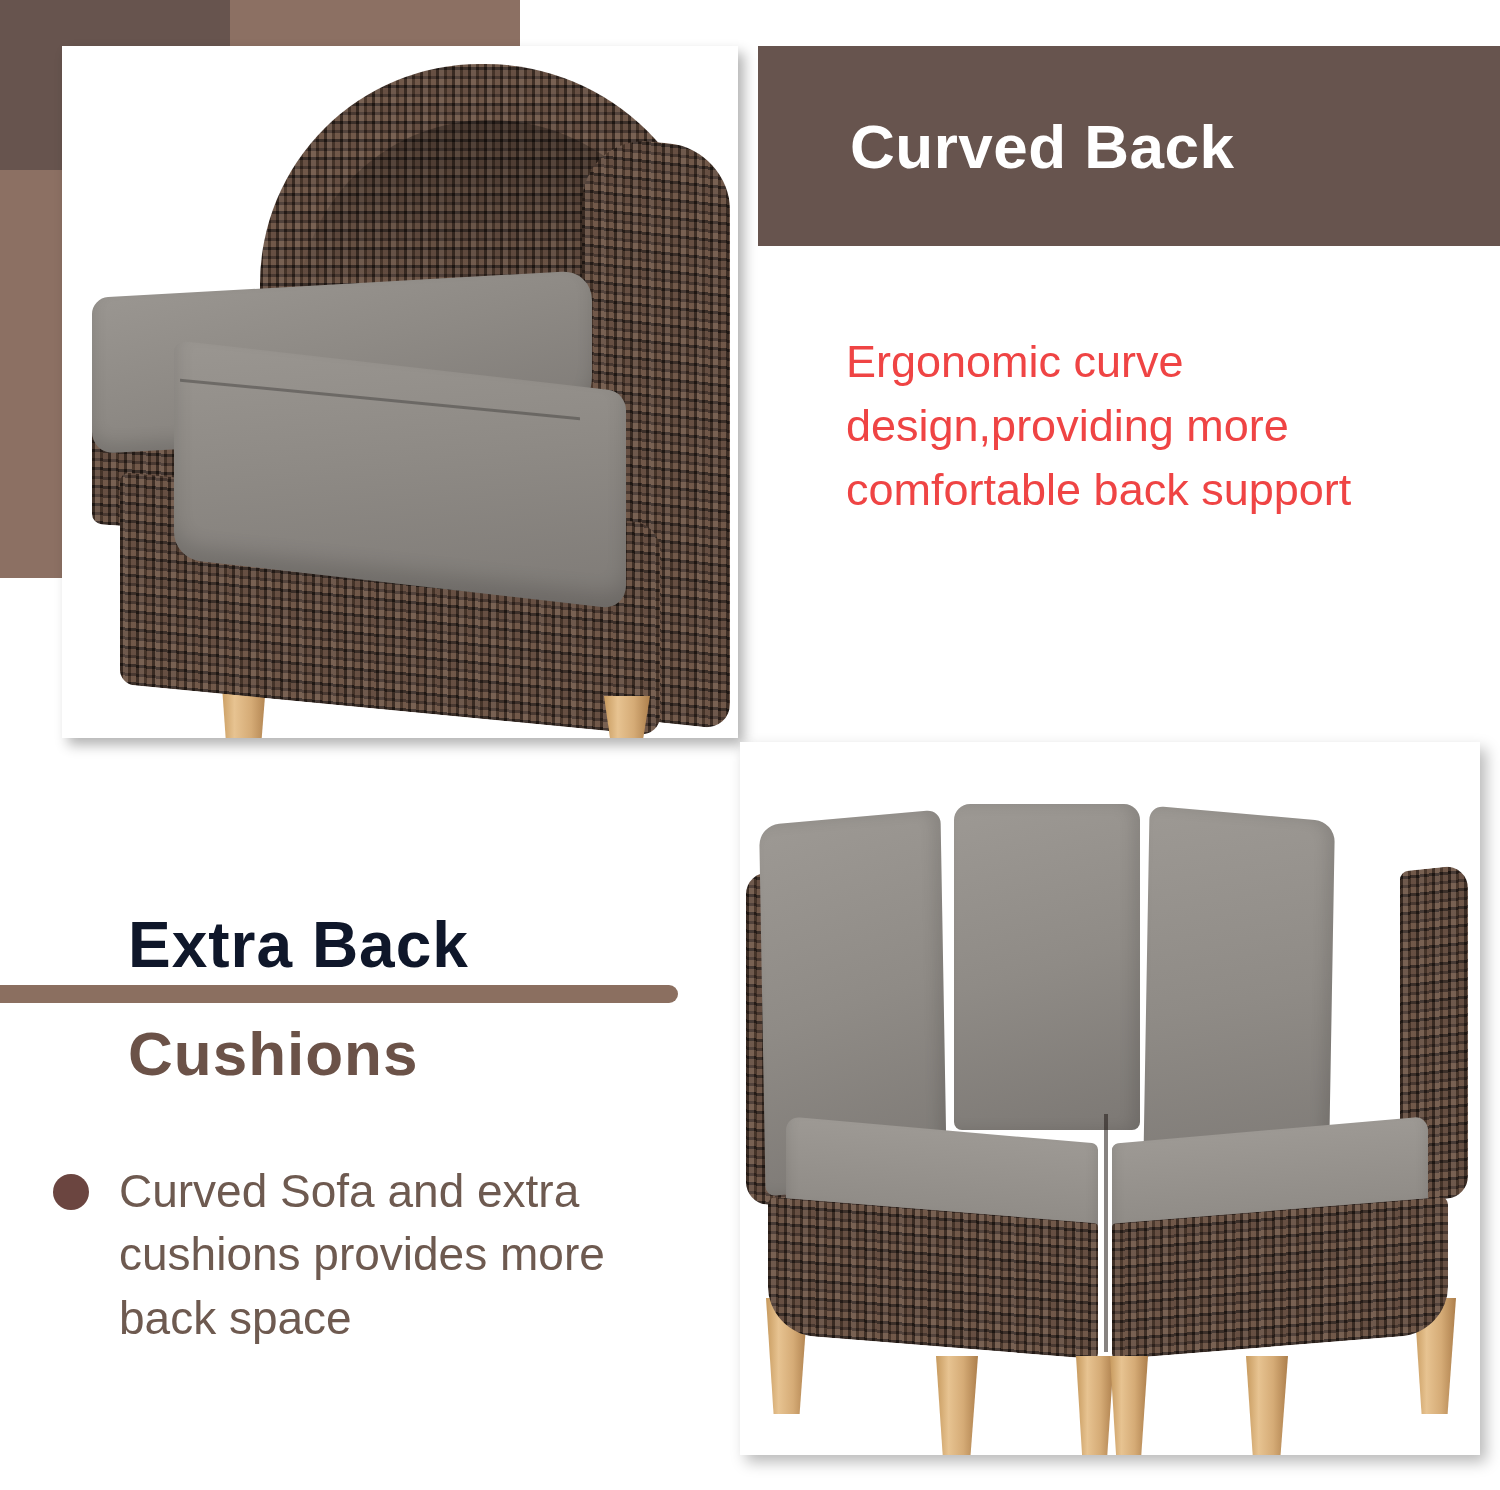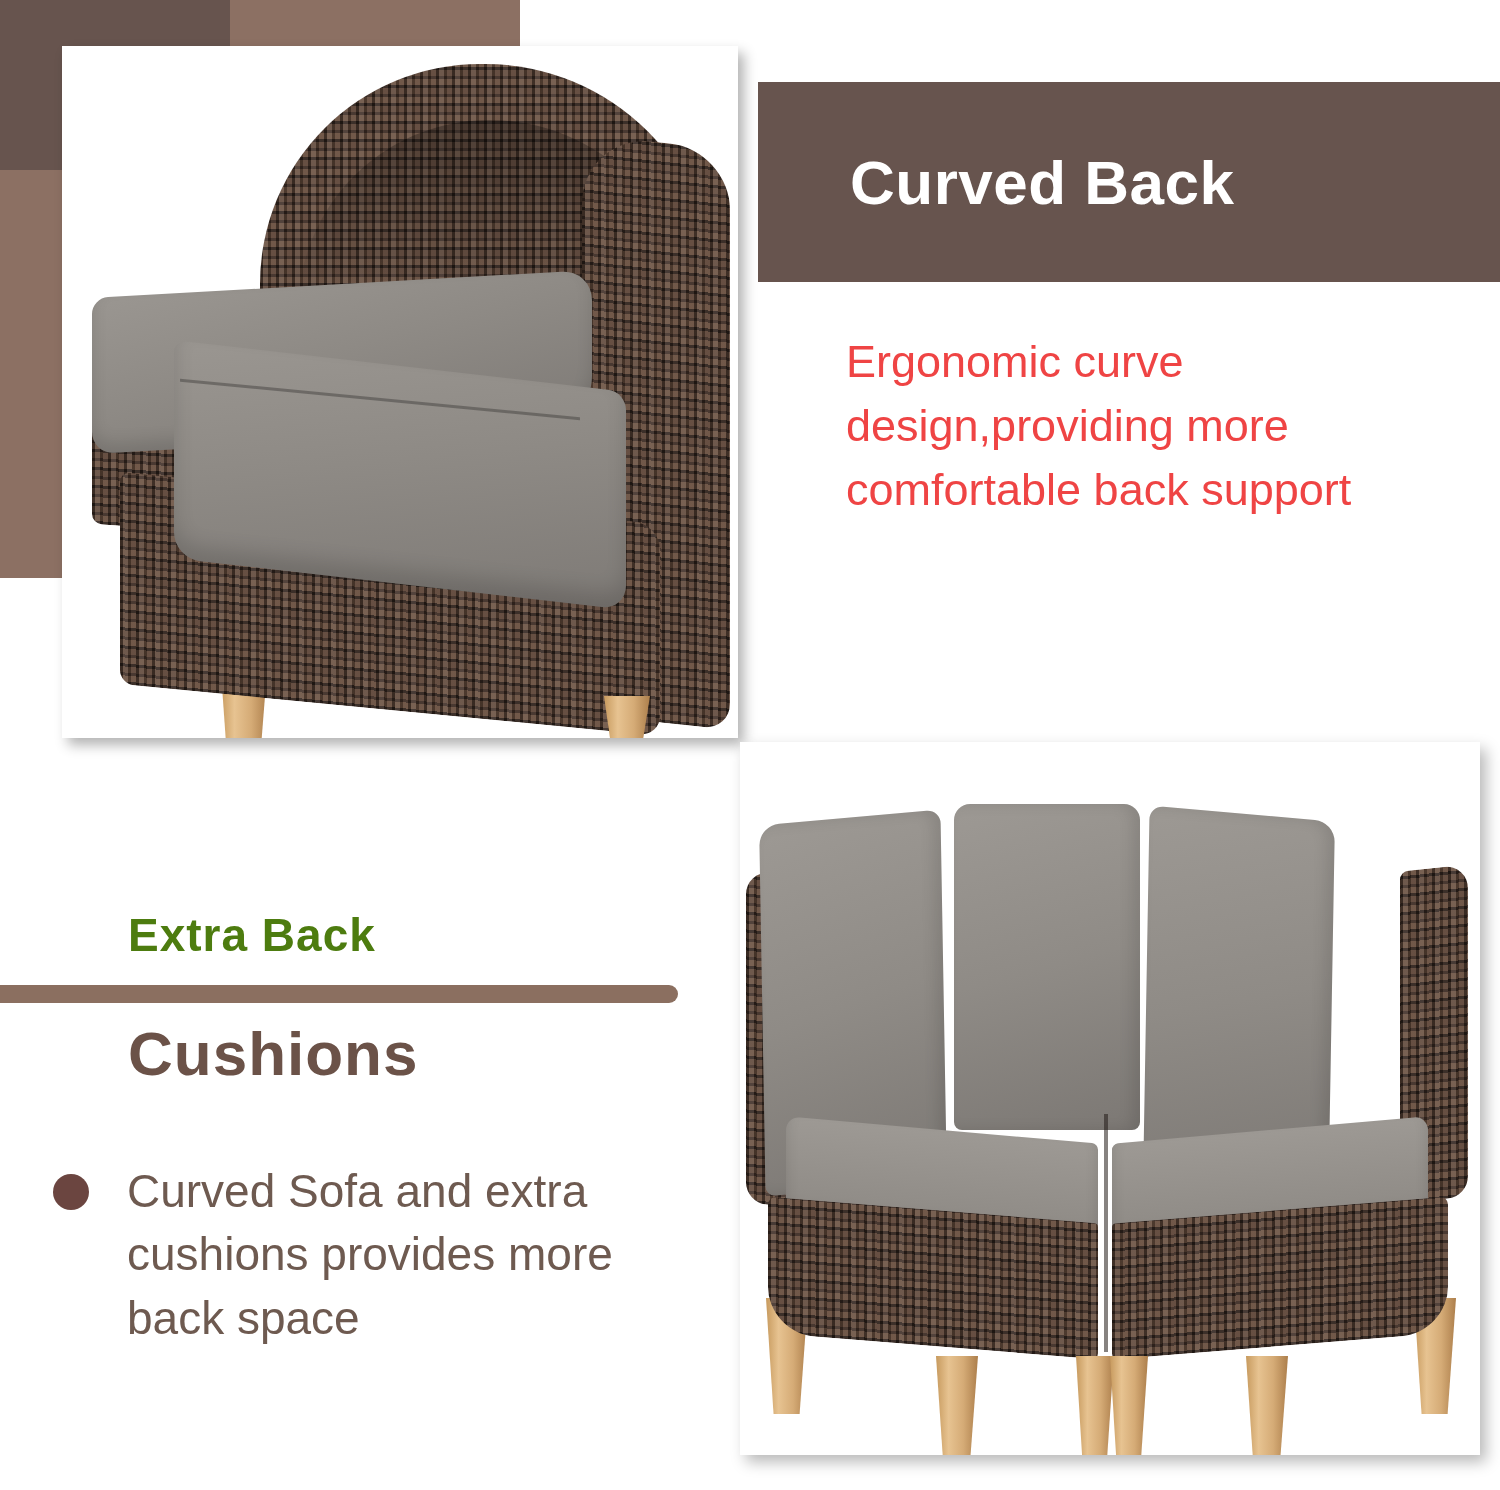--- a/index.html
+++ b/index.html
@@ -14,21 +14,21 @@
 
   
   .deco-dark{position:absolute;left:0;top:0;width:230px;height:172px;background:#67544e;}
   .deco-dark-2{position:absolute;left:0;top:0;width:64px;height:520px;background:#67544e;}
   .deco-tan{position:absolute;left:230px;top:0;width:290px;height:132px;background:#8c7063;}
   .deco-tan-2{position:absolute;left:0;top:170px;width:64px;height:408px;background:#8c7063;}
 
   
   .header-bar{
     position:absolute;left:758px;top:46px;width:742px;height:200px;
-    background:#67544e;display:flex;align-items:center;margin-top:36px;
+    background:#67544e;display:flex;align-items:center;
   }
   .header-title{
     margin-left:92px;color:#ffffff;font-size:62px;font-weight:bold;
     letter-spacing:.5px;font-family:"Liberation Sans", sans-serif;
   }
 
   
   .panel-a{
     position:absolute;left:62px;top:46px;width:676px;height:692px;
     background:#ffffff;box-shadow:6px 7px 12px rgba(0,0,0,.30);
@@ -39,39 +39,39 @@
   .para-right{
     position:absolute;left:846px;top:330px;width:620px;
     color:#ef4444;font-size:45px;line-height:1.42;
     font-family:"Liberation Sans", sans-serif;
     font-stretch:condensed;
   }
 
   
   .h-extra{
     position:absolute;left:128px;top:908px;
-    color:#4d7c0f;font-size:46px;font-weight:bold;letter-spacing:1px;
+    color:#0f172a;font-size:64px;font-weight:bold;letter-spacing:1px;
   }
   .rule{
     position:absolute;left:-20px;top:985px;width:698px;height:18px;
     background:#8b6f60;border-radius:9px;
   }
   .h-cushions{
     position:absolute;left:128px;top:1018px;
     color:#6b5248;font-size:62px;font-weight:bold;letter-spacing:1px;
   }
 
   
   .bullet-row{position:absolute;left:53px;top:1160px;width:640px;display:flex;}
   .bullet-dot{
     width:36px;height:36px;border-radius:50%;background:#6b4540;
     flex:0 0 36px;margin-top:14px;
   }
   .bullet-text{
-    margin-left:38px;color:#6e5a50;font-size:46px;line-height:1.38;
+    margin-left:30px;color:#6e5a50;font-size:46px;line-height:1.38;
     font-stretch:condensed;
   }
 
   
   .panel-b{
     position:absolute;left:740px;top:742px;width:740px;height:713px;
     background:#ffffff;box-shadow:6px 7px 14px rgba(0,0,0,.28);
     overflow:hidden;
   }
 

